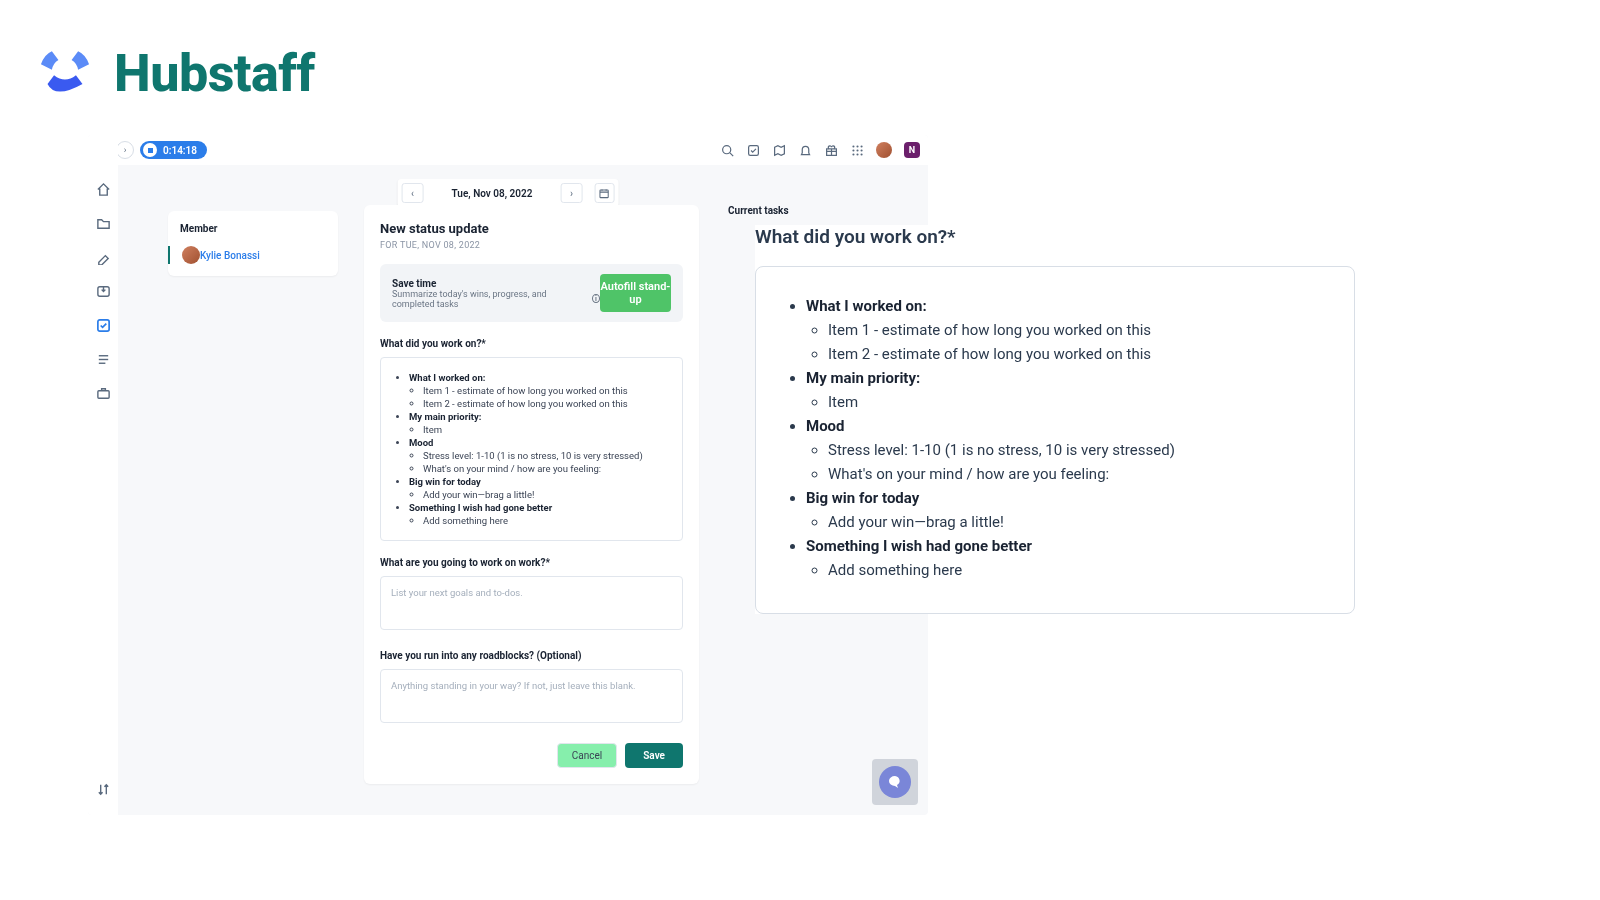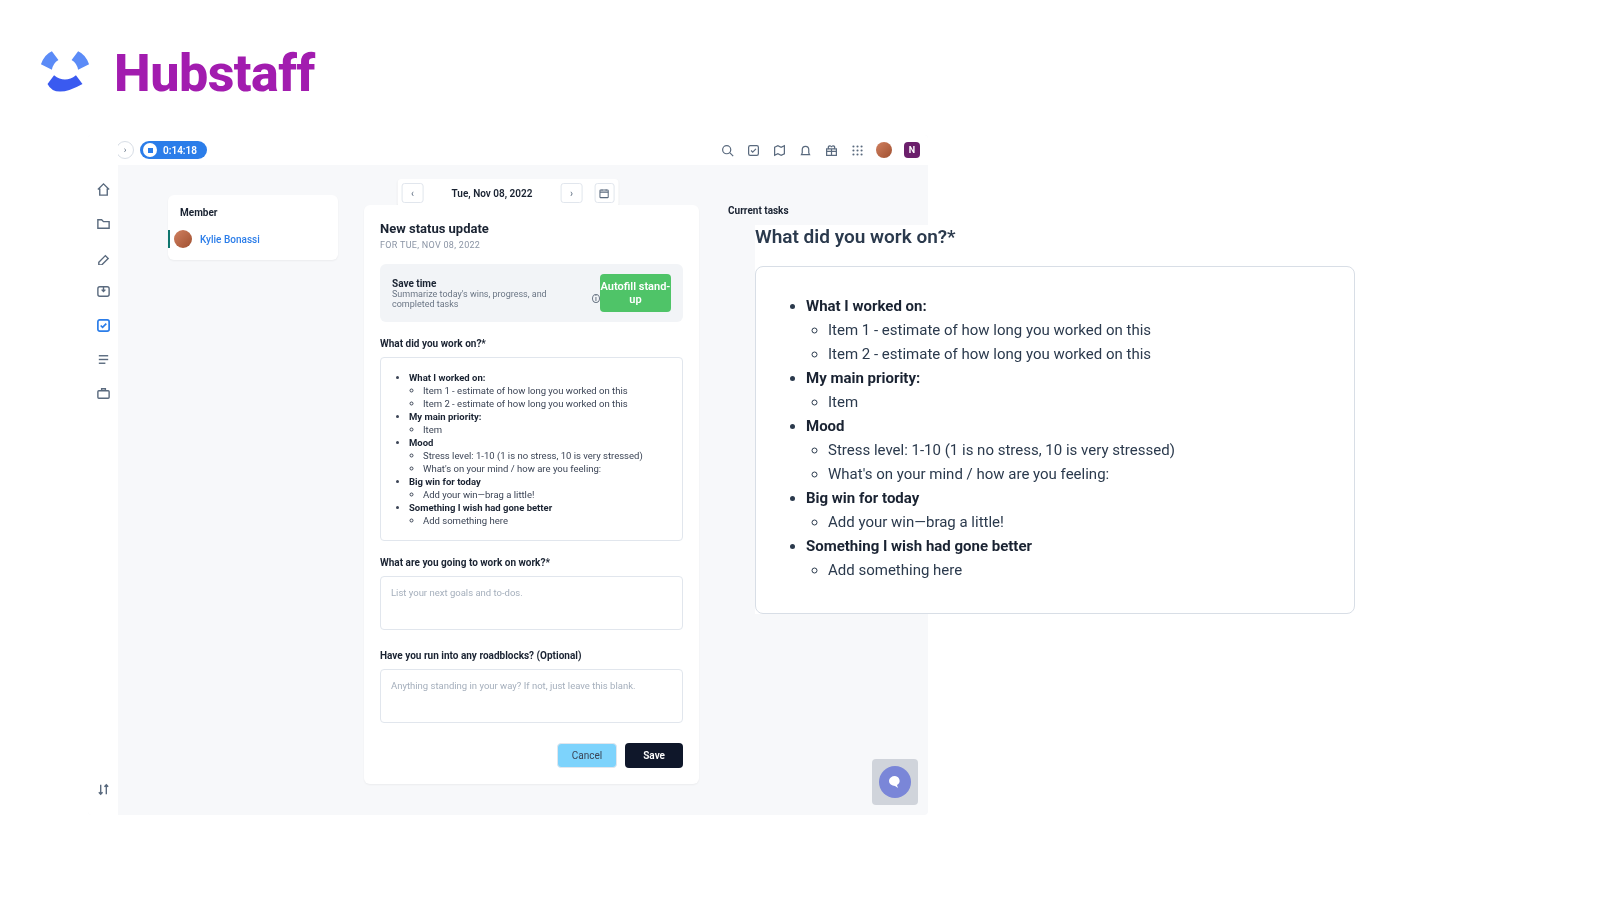--- a/index.html
+++ b/index.html
@@ -1,19 +1,19 @@
 <!DOCTYPE html>
 <html><head>
 <meta charset="utf-8">
 <style>
 * { margin: 0; padding: 0; box-sizing: border-box; font-family: -apple-system, BlinkMacSystemFont, "Segoe UI", Roboto, sans-serif; }
 body { background: #fff; width: 1600px; height: 900px; position: relative; }
 .brand-header { position: absolute; top: 38px; left: 30px; display: flex; align-items: center; gap: 14px; }
 .brand-logo { width: 70px; height: 70px; }
-.brand-name { font-size: 52px; font-weight: 800; color: #a21caf; letter-spacing: -0.5px; }
+.brand-name { font-size: 52px; font-weight: 800; color: #0f766e; letter-spacing: -0.5px; }
 
 .app-shell { position: absolute; top: 135px; left: 88px; width: 840px; height: 680px; background: #f7f8fa; border-radius: 4px; overflow: hidden; }
 
 .left-rail { position: absolute; left: 0; top: 0; bottom: 0; width: 30px; background: #fff; display: flex; flex-direction: column; align-items: center; padding-top: 46px; gap: 18px; }
 .rail-icon { width: 16px; height: 16px; display:flex; align-items:center; justify-content:center; color: #5a6a7e; cursor:pointer; }
 .rail-icon.active { color: #2b7de9; }
 .rail-bottom { position: absolute; bottom: 18px; left: 7px; }
 
 .top-bar { position: absolute; top: 0; left: 0; right: 0; height: 30px; background: #fff; display: flex; align-items: center; padding: 0 8px; gap: 8px; }
 .tb-left { display:flex; align-items:center; gap:6px; }
@@ -25,45 +25,45 @@
 .tb-right { margin-left:auto; display:flex; align-items:center; gap:12px; }
 .tb-ico { width:14px; height:14px; color:#5a6a7e; cursor:pointer; display:flex; align-items:center; justify-content:center; }
 .avatar-sm { width:16px; height:16px; border-radius:50%; background: linear-gradient(135deg,#d08060,#a05030); }
 .avatar-badge { width:16px; height:16px; border-radius:4px; background:#6b1f6b; color:#fff; font-size:9px; font-weight:700; display:flex; align-items:center; justify-content:center; }
 
 .date-nav { position:absolute; top:44px; left:50%; transform:translateX(-50%); display:flex; align-items:center; gap:8px; background:#fff; padding:4px; border-radius:4px; box-shadow:0 1px 2px rgba(0,0,0,0.06);}
 .date-btn { width:22px; height:20px; border:1px solid #e1e6ed; border-radius:3px; display:flex; align-items:center; justify-content:center; font-size:10px; color:#5a6a7e; cursor:pointer; background:#fff;}
 .date-label { font-size:10px; font-weight:600; color:#1a2332; padding:0 20px;}
 .date-cal { width:20px; height:20px; border:1px solid #e1e6ed; border-radius:3px; display:flex; align-items:center; justify-content:center; font-size:10px; color:#5a6a7e; cursor:pointer; margin-left:4px; background:#fff;}
 
-.member-card { position:absolute; top:60px; left:80px; width:170px; background:#fff; border-radius:6px; padding:12px; box-shadow:0 1px 2px rgba(0,0,0,0.05);}
+.member-card { position:absolute; top:76px; left:80px; width:170px; background:#fff; border-radius:6px; padding:12px; box-shadow:0 1px 2px rgba(0,0,0,0.05);}
 .member-title { font-size:10px; font-weight:700; color:#1a2332; margin-bottom:12px;}
-.member-row { display:flex; align-items:center; gap:8px; border-left:2px solid #0f766e; padding-left:4px; margin-left:-12px; cursor:pointer;}
+.member-row { display:flex; align-items:center; border-left:2px solid #0f766e; padding-left:12px; margin-left:-12px; cursor:pointer;}
 .member-avatar { width:18px; height:18px; border-radius:50%; background:linear-gradient(135deg,#d08060,#a05030);}
 .member-name { font-size:10px; color:#2b7de9; font-weight:500;}
 
 .status-panel { position:absolute; top:70px; left:276px; width:335px; background:#fff; border-radius:6px; padding:16px; box-shadow:0 1px 2px rgba(0,0,0,0.05); }
 .sp-title { font-size:13px; font-weight:700; color:#1a2332; margin-bottom:4px;}
 .sp-date { font-size:9px; color:#8b95a5; text-transform:uppercase; letter-spacing:0.3px; margin-bottom:14px;}
 .sp-savetime { background:#f2f4f7; border-radius:6px; padding:10px 12px; display:flex; align-items:center; justify-content:space-between; margin-bottom:16px;}
 .sp-st-left .st-title { font-size:10px; font-weight:700; color:#1a2332;}
 .sp-st-left .st-sub { font-size:9px; color:#6b7685; display:flex; align-items:center; gap:8px;}
 .info-icon { width:9px; height:9px; border-radius:50%; border:1px solid #6b7685; display:inline-flex; align-items:center; justify-content:center; font-size:7px; font-weight:700; color:#6b7685;}
 .autofill-btn { background:#4fc468; color:#fff; border:none; border-radius:4px; padding:6px 0; font-size:11px; font-weight:600; cursor:pointer;}
 .sp-q { font-size:10px; font-weight:700; color:#1a2332; margin-bottom:8px;}
 .sp-box { border:1px solid #e1e6ed; border-radius:4px; padding:12px 14px; margin-bottom:16px; font-size:9.5px; color:#3b4455;}
 .sp-box ul { list-style:disc; padding-left:14px;}
 .sp-box ul ul { list-style:circle; padding-left:14px;}
 .sp-box li { margin:2px 0;}
 .sp-box .hd { font-weight:700; color:#1a2332;}
 .sp-textarea { width:100%; border:1px solid #e1e6ed; border-radius:4px; padding:10px; font-size:9.5px; color:#3b4455; min-height:54px; resize:none; font-family:inherit; margin-bottom:16px;}
 .sp-textarea::placeholder { color:#a5afbc;}
 .sp-actions { display:flex; justify-content:flex-end; gap:8px;}
-.btn-cancel { border:1px solid #e1e6ed; background:#7dd3fc; color:#3b4455; border-radius:4px; padding:6px 14px; font-size:10px; cursor:pointer;}
-.btn-save { border:none; background:#0f172a; color:#fff; border-radius:4px; padding:6px 18px; font-size:10px; font-weight:600; cursor:pointer;}
+.btn-cancel { border:1px solid #e1e6ed; background:#86efac; color:#3b4455; border-radius:4px; padding:6px 14px; font-size:10px; cursor:pointer;}
+.btn-save { border:none; background:#0f766e; color:#fff; border-radius:4px; padding:6px 18px; font-size:10px; font-weight:600; cursor:pointer;}
 
 .current-tasks { position:absolute; top:70px; left:640px; font-size:10px; font-weight:700; color:#1a2332;}
 
 .chat-bubble { position:absolute; right:10px; bottom:10px; width:46px; height:46px; background:#d0d4db; border-radius:4px; display:flex; align-items:center; justify-content:center;}
 .chat-inner { width:32px; height:32px; border-radius:50%; background:#7a86d8; display:flex; align-items:center; justify-content:center; color:#fff;}
 
 .zoom-panel { position:absolute; top:225px; left:755px; width:600px; background:#fff; }
 .zoom-q { font-size:19px; font-weight:600; color:#2b3a4d; margin-bottom:18px;}
 .zoom-box { border:1px solid #d8dee6; border-radius:8px; padding:24px 28px 28px 28px;}
 .zoom-box ul { list-style:disc; padding-left:22px;}

